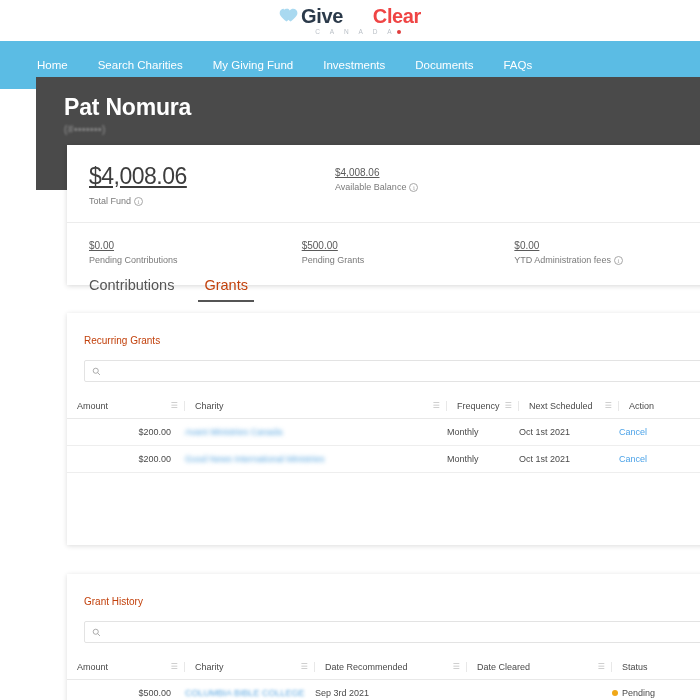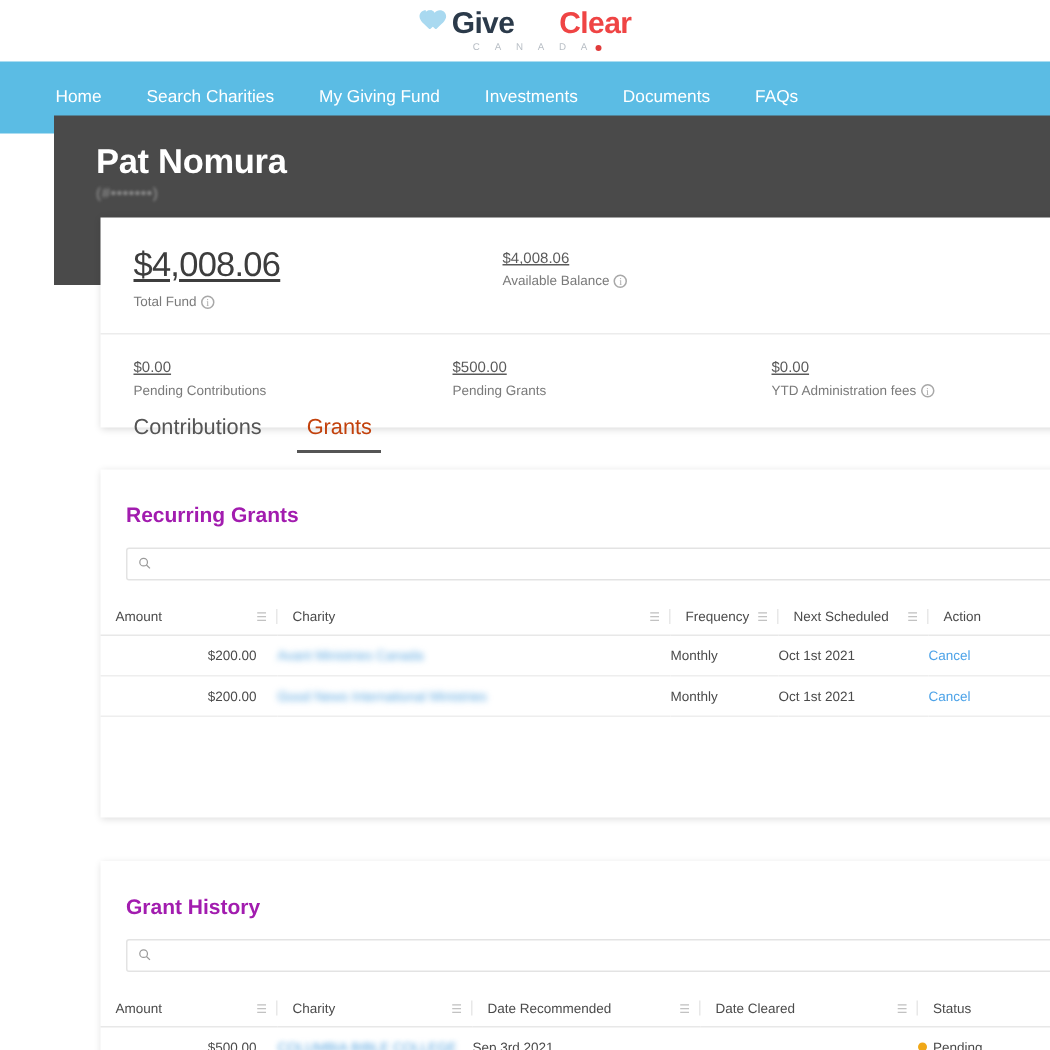--- a/index.html
+++ b/index.html
@@ -30,20 +30,21 @@
     justify-content: center;
   }
   .logo {
     display: flex;
     flex-direction: column;
     align-items: center;
     line-height: 1;
   }
   .logo-row {
     display: flex;
+    align-items: center;
     gap: 2px;
   }
   .logo-heart {
     display: inline-block;
     position: relative;
     width: 19px;
     height: 15px;
     margin-right: 1px;
   }
   .logo-wordmark {
@@ -208,23 +209,22 @@
   #recurring-panel { top: 313px; height: 232px; }
   #history-panel  { top: 574px; height: 150px; }
 
   .panel-head {
     display: flex;
     align-items: flex-start;
     justify-content: space-between;
     padding: 0 14px 0 17px;
   }
   .panel-title {
-    font-size: 14px;
-    color: #a21caf;
-    font-weight: bold;
+    font-size: 10px;
+    color: #c2410c;
   }
 
   .search-wrap {
     margin: 14px 17px 0 17px;
     height: 22px;
     border: 1px solid #e3e3e3;
     border-radius: 2px;
     display: flex;
     align-items: center;
     padding: 0 7px;
@@ -260,21 +260,21 @@
   }
   table.grid td {
     font-size: 9px;
     color: #4a4a4a;
     padding: 8px 0;
     border-bottom: 1px solid #eeeeee;
     vertical-align: middle;
   }
   .th-inner {
     display: flex;
-    align-items: flex-end;
+    align-items: center;
     justify-content: space-between;
     padding-right: 7px;
     border-right: 1px solid #e8e8e8;
   }
   th:last-child .th-inner { border-right: none; }
   .col-pad { padding-left: 10px; }
   .menu-ico {
     color: #c2c2c2;
     font-size: 8px;
     letter-spacing: -1px;

